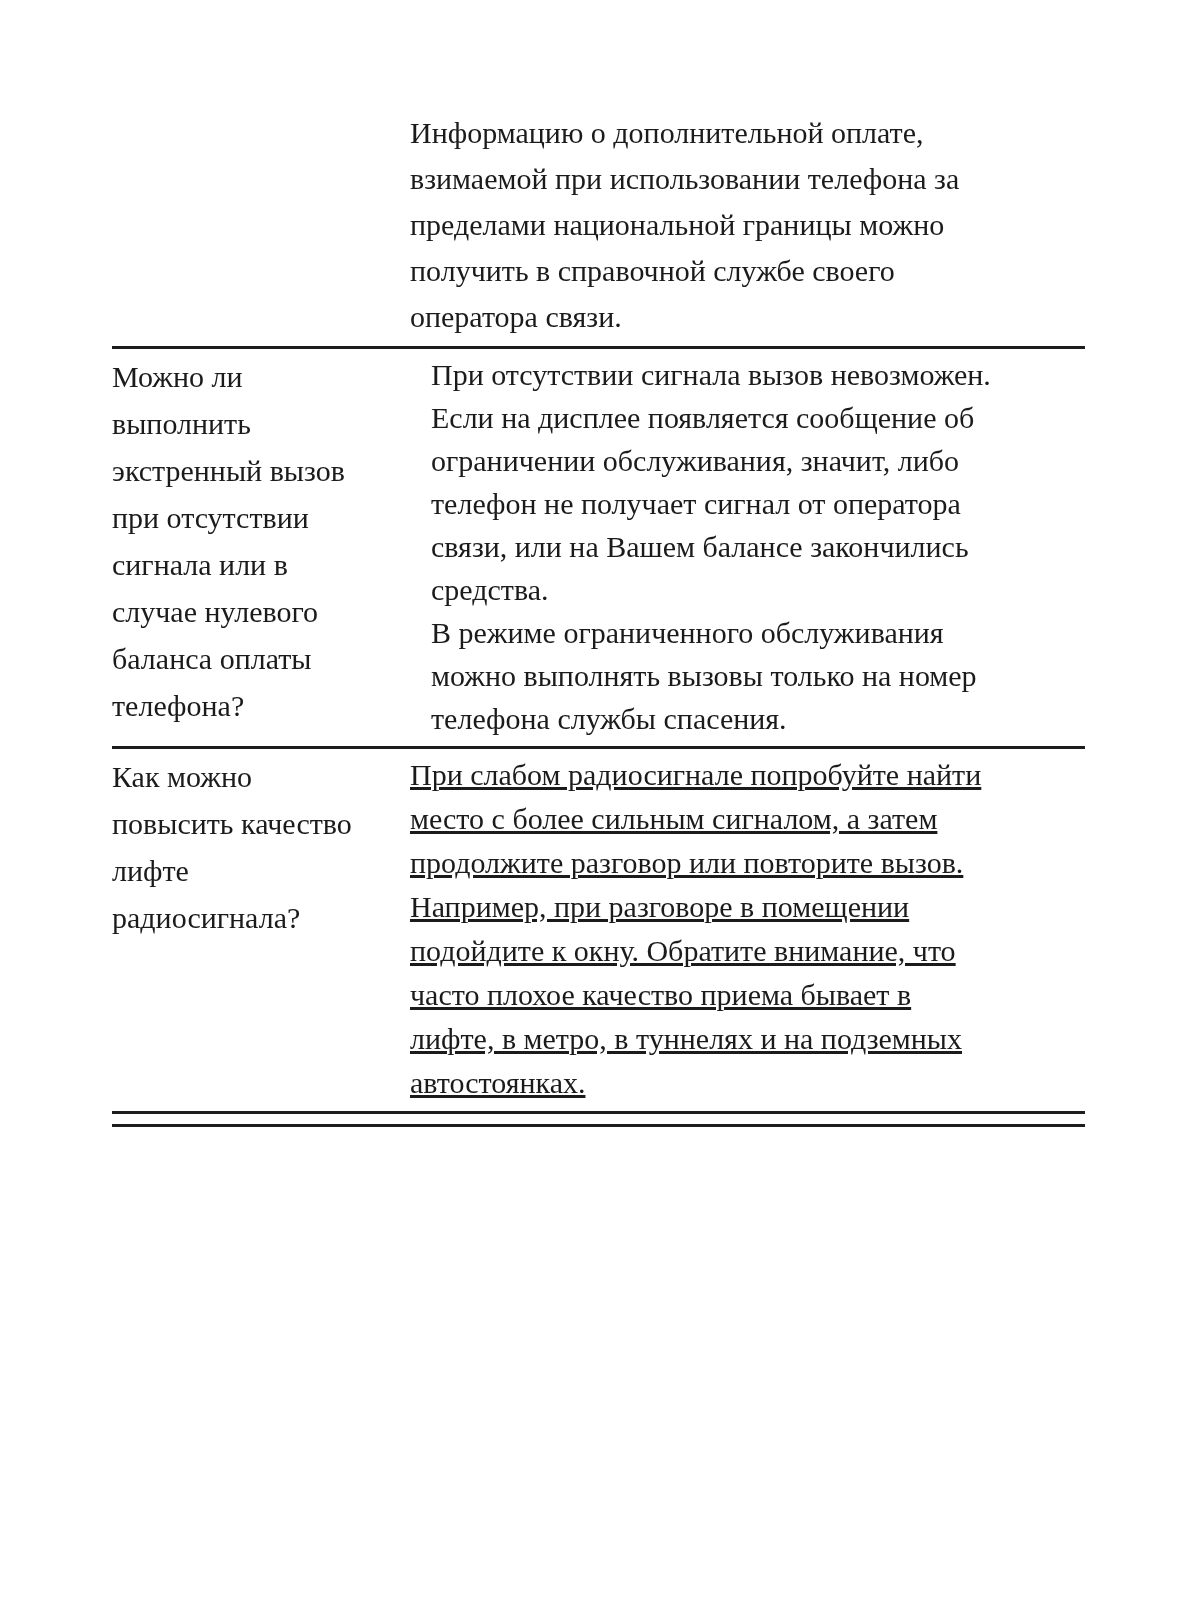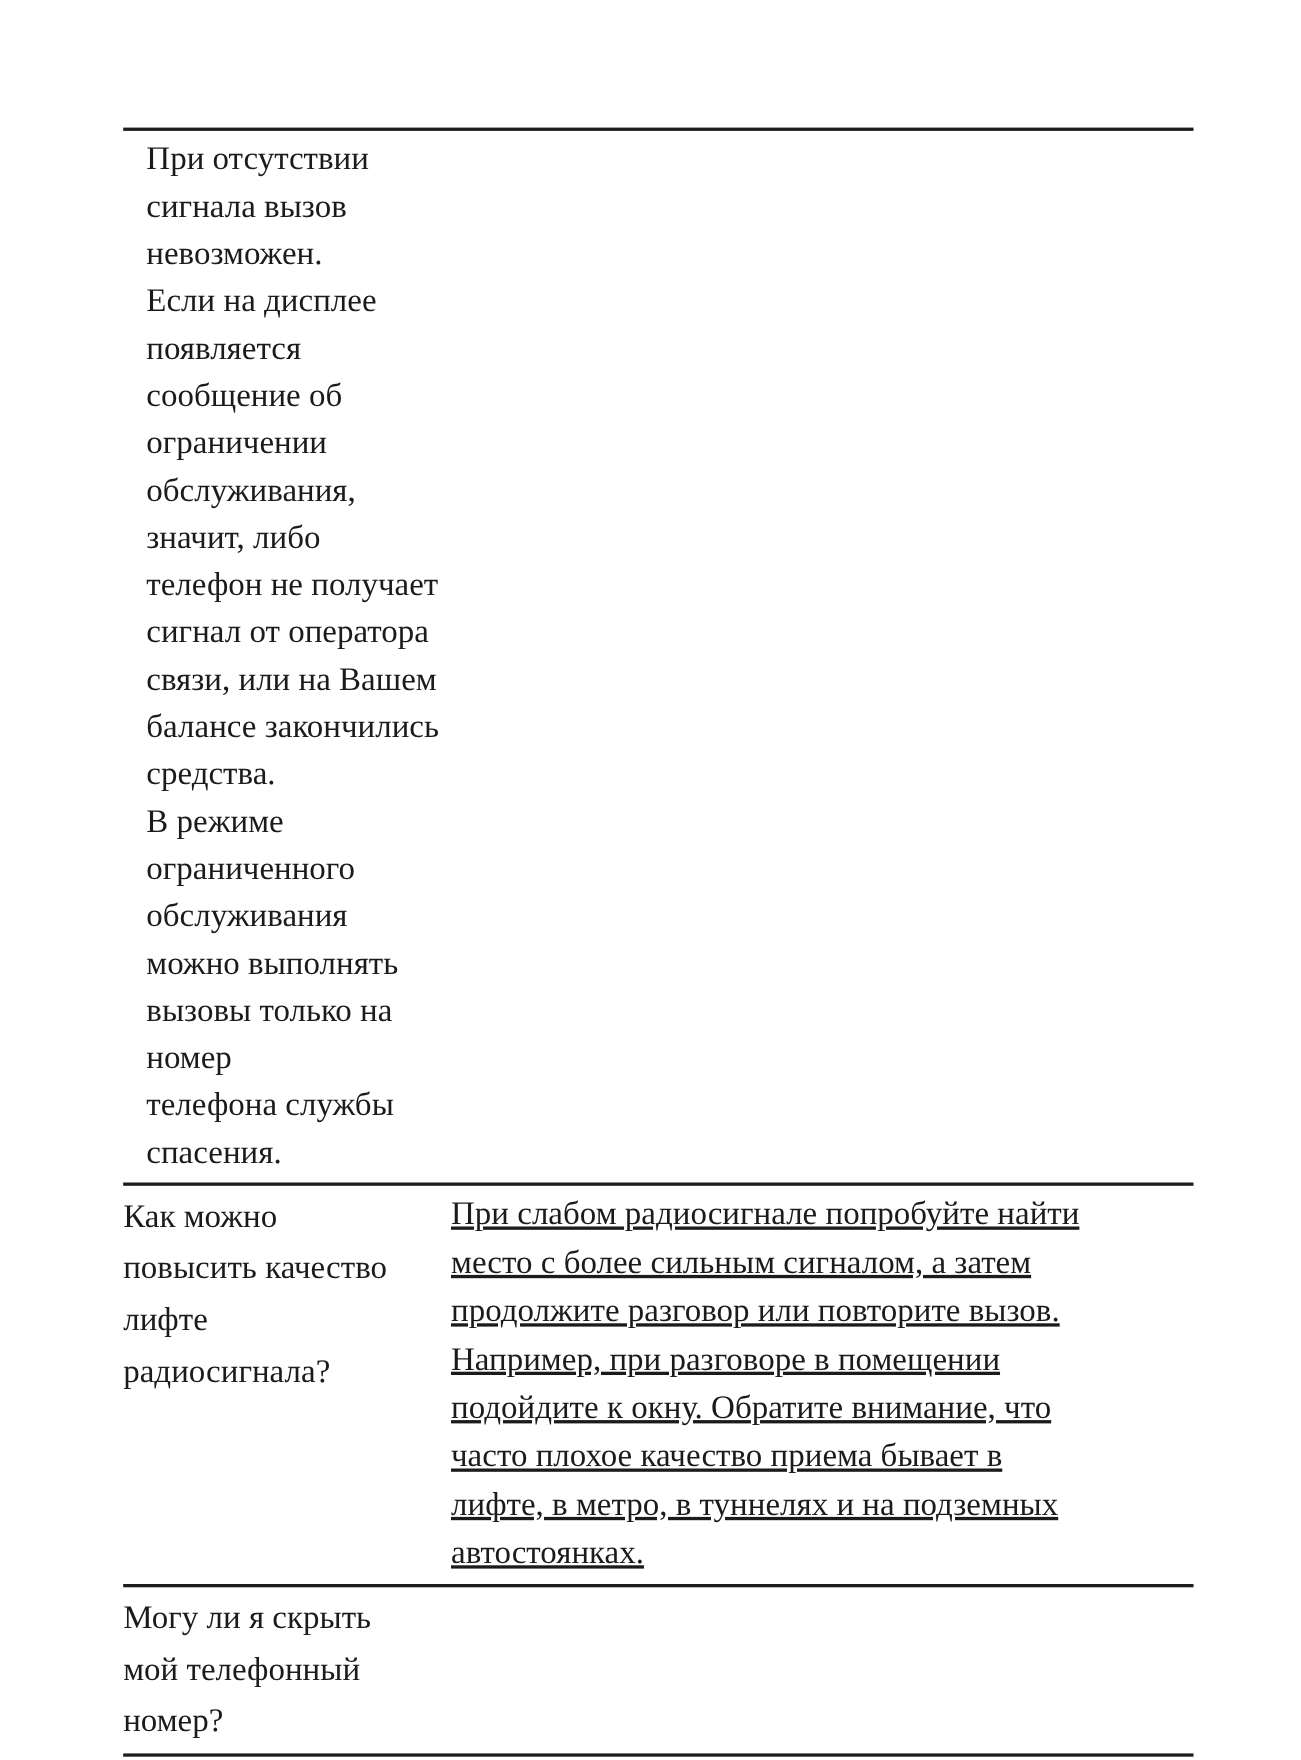--- a/index.html
+++ b/index.html
@@ -45,23 +45,36 @@
   .row:nth-child(3) .a { line-height: 44px; text-decoration: underline; }
 </style>
 </head>
 <body>
 
 <div class="page">
   <div class="faq">
 
     <section class="row">
       <div class="cell q"></div>
+      <div class="cell a">Информацию о дополнительной оплате,
+взимаемой при использовании телефона за
+пределами национальной границы можно
+получить в справочной службе своего
+оператора связи.</div>
     </section>
 
     <section class="row">
+      <div class="cell q">Можно ли
+выполнить
+экстренный вызов
+при отсутствии
+сигнала или в
+случае нулевого
+баланса оплаты
+телефона?</div>
       <div class="cell a">При отсутствии сигнала вызов невозможен.
 Если на дисплее появляется сообщение об
 ограничении обслуживания, значит, либо
 телефон не получает сигнал от оператора
 связи, или на Вашем балансе закончились
 средства.
 В режиме ограниченного обслуживания
 можно выполнять вызовы только на номер
 телефона службы спасения.</div>
     </section>
@@ -75,19 +88,16 @@
 место с более сильным сигналом, а затем
 продолжите разговор или повторите вызов.
 Например, при разговоре в помещении
 подойдите к окну. Обратите внимание, что
 часто плохое качество приема бывает в
 лифте, в метро, в туннелях и на подземных
 автостоянках.</div>
     </section>
 
     <section class="row">
-      <div class="cell q">Могу ли я скрыть
-мой телефонный
-номер?</div>
     </section>
 
   </div>
 </div>
 
 </body></html>

